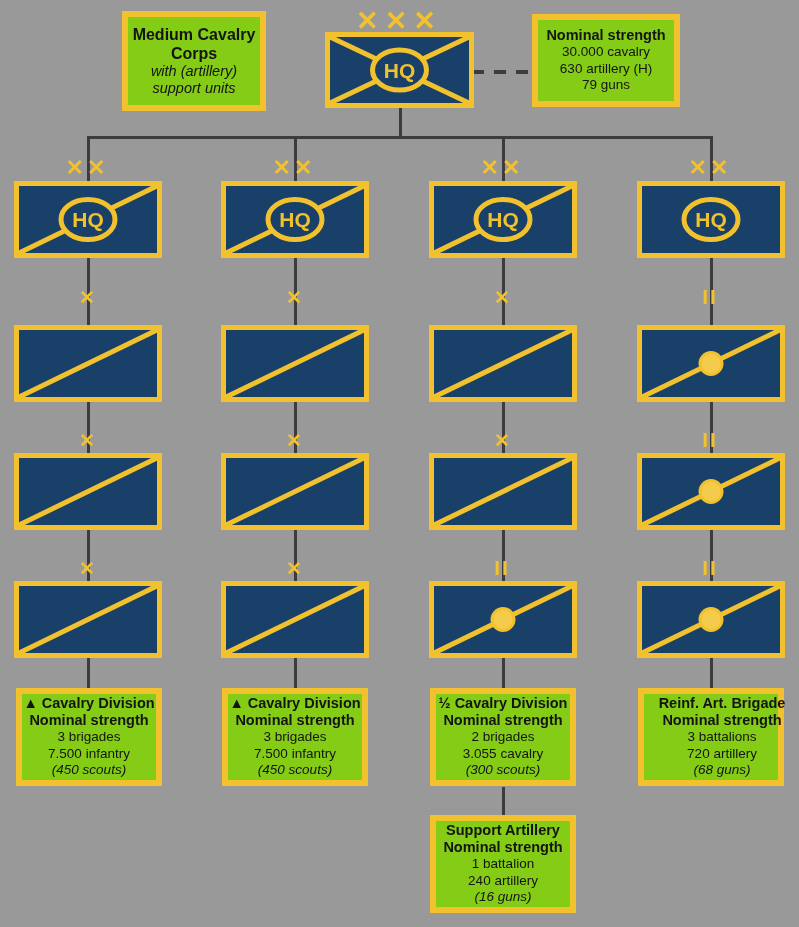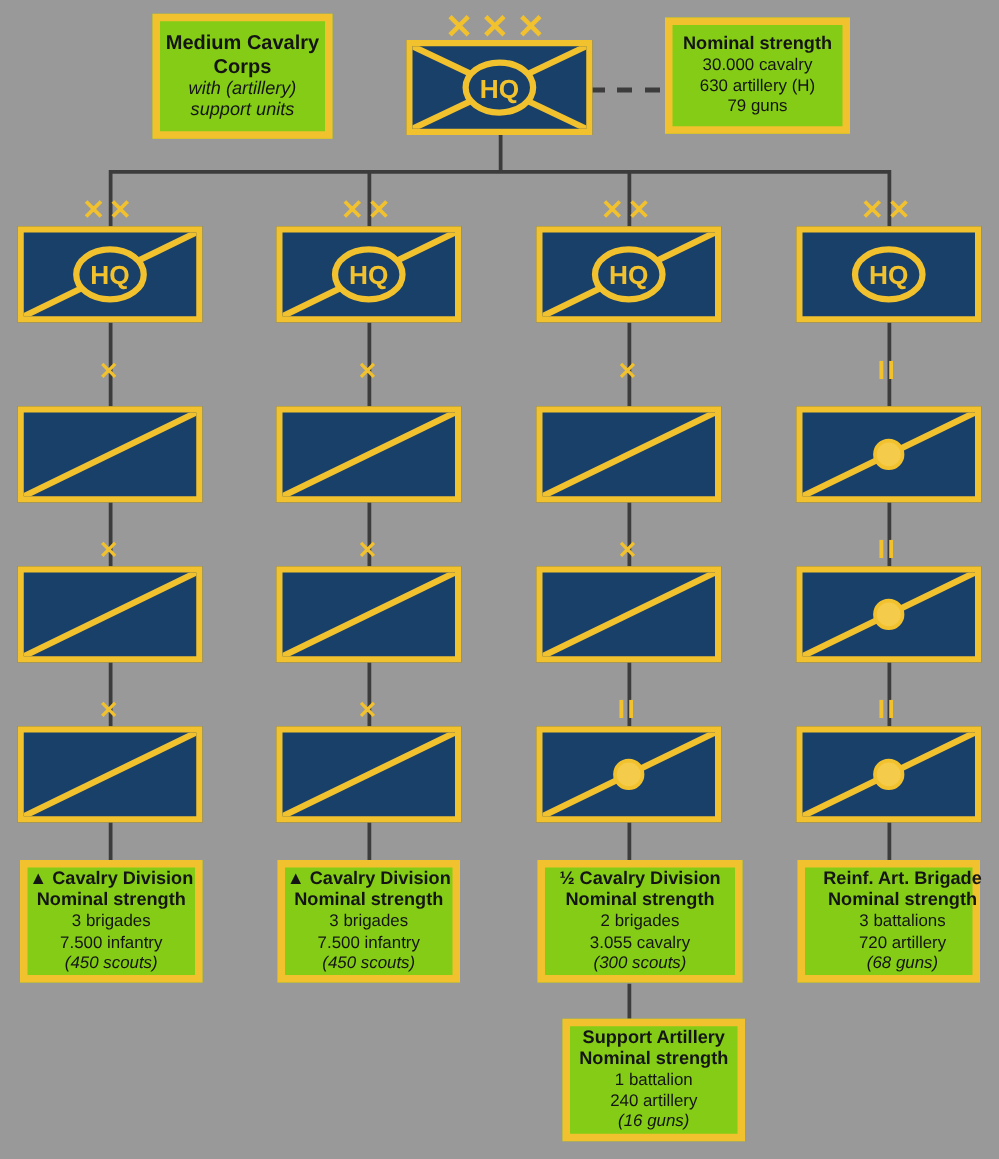--- a/index.html
+++ b/index.html
@@ -246,29 +246,29 @@
   </div>
 
   <div class="ech ech-ii" style="left:482px; top:557px; width:40px;">II</div>
   <div class="unit" style="left:429px; top:581px; width:148px; height:77px;">
     <svg viewBox="0 0 138 67" preserveAspectRatio="none">
       <line x1="0" y1="67" x2="138" y2="0" stroke="#F2C12E" stroke-width="5"></line>
       <circle cx="69" cy="33.5" r="11" fill="#F5CB4B" stroke="#F2C12E" stroke-width="3"></circle>
     </svg>
   </div>
 
-  <div class="info-box" style="left:430px; top:688px; width:164px; height:98px;">
+  <div class="info-box" style="left:430px; top:688px; width:146px; height:98px;">
     <div class="ttl">½ Cavalry Division</div>
     <div class="ttl">Nominal strength</div>
     <div class="ln">2 brigades</div>
     <div class="ln">3.055 cavalry</div>
     <div class="ln-it">(300 scouts)</div>
   </div>
 
-  <div class="info-box" style="left:430px; top:815px; width:146px; height:98px;margin-left:20px;">
+  <div class="info-box" style="left:430px; top:815px; width:146px; height:98px;">
     <div class="ttl">Support Artillery</div>
     <div class="ttl">Nominal strength</div>
     <div class="ln">1 battalion</div>
     <div class="ln">240 artillery</div>
     <div class="ln-it">(16 guns)</div>
   </div>
 
   <div class="ech ech-xx" style="left:670px; top:157px; width:80px;">✕✕</div>
   <div class="unit" style="left:637px; top:181px; width:148px; height:77px;">
     <svg viewBox="0 0 138 67" preserveAspectRatio="none">

